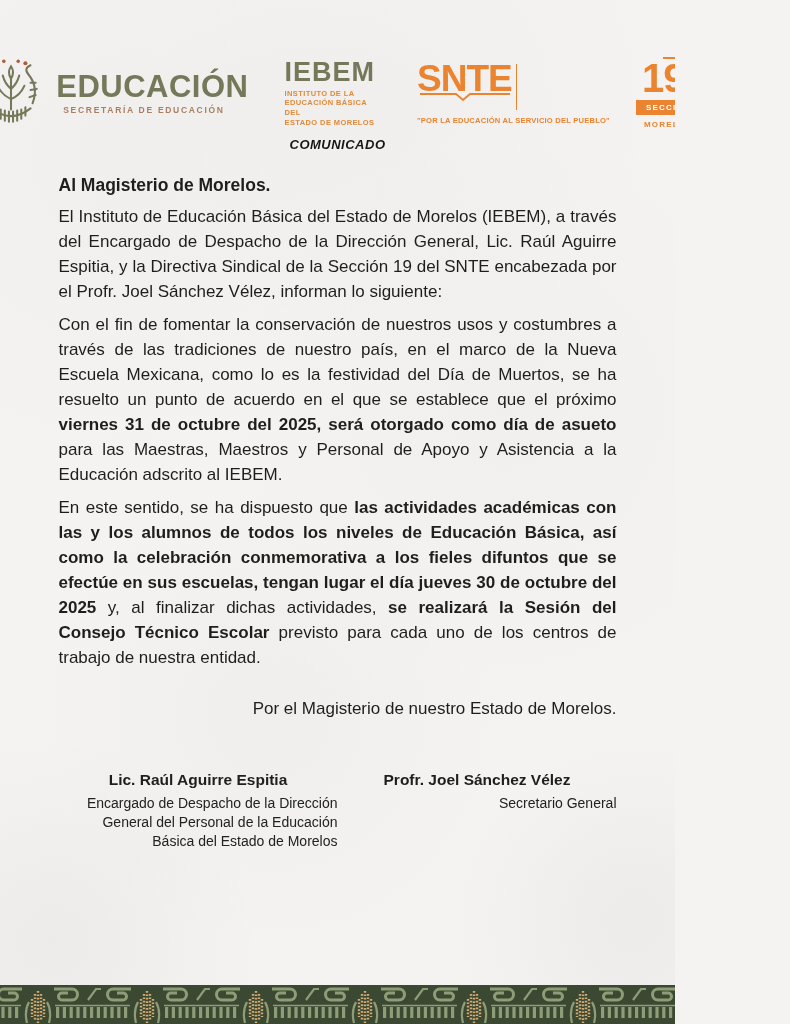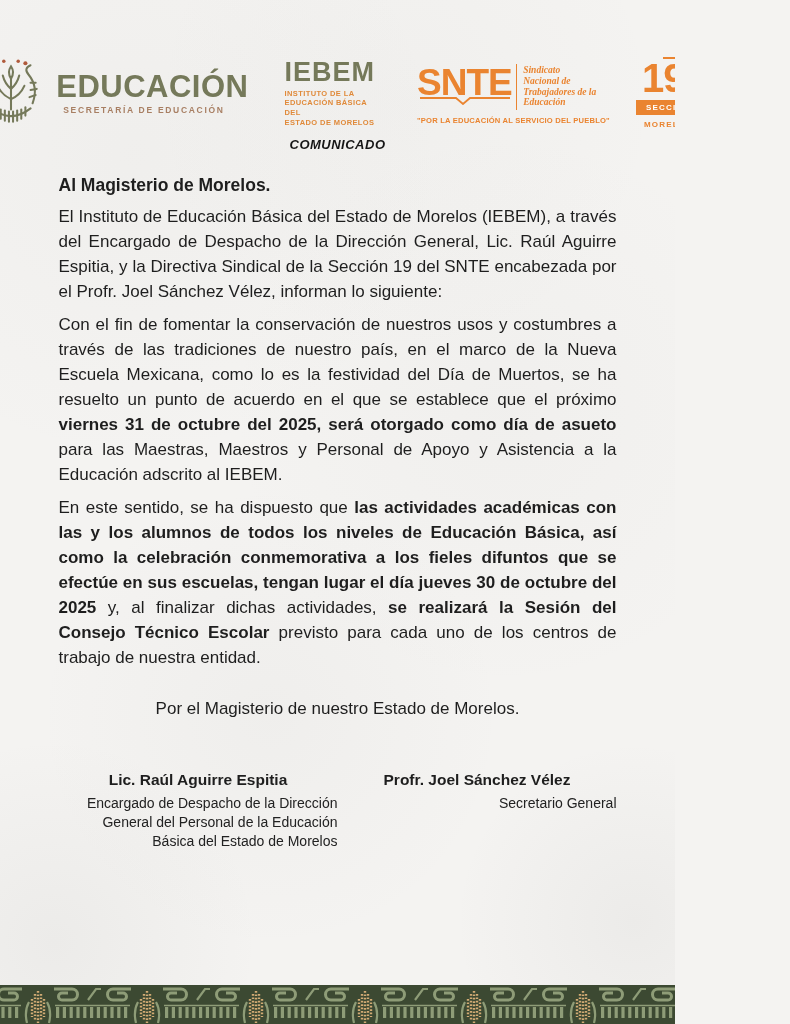--- a/index.html
+++ b/index.html
@@ -27,40 +27,40 @@
     display:flex;justify-content:center;align-items:center;
   }
   .emblem{width:74px;height:74px;flex:0 0 auto;}
   .edu-block{margin-left:8px;}
   .edu-word{font-size:31px;font-weight:bold;color:#75795a;letter-spacing:0.5px;line-height:1;}
   .edu-sub{font-size:8.5px;font-weight:bold;color:#a87f63;letter-spacing:1.7px;margin-top:3px;padding-left:7px;}
   .logo-div{width:2px;height:56px;background:#cf9a60;margin:0 16px 0 20px;}
   .iebem-word{font-size:27px;font-weight:bold;color:#75795a;letter-spacing:1px;line-height:1;}
   .iebem-sub{font-size:7.5px;font-weight:bold;color:#e08a3a;letter-spacing:0.4px;margin-top:3px;line-height:1.3;}
   .snte-block{margin-left:42px;}
-  .snte-top{display:flex;align-items:center;}
+  .snte-top{display:flex;align-items:flex-start;}
   .snte-word-wrap{position:relative;padding-bottom:6px;}
   .snte-word{font-size:37px;font-weight:bold;color:#ea8430;letter-spacing:-1px;line-height:0.9;}
   .snte-notch{position:absolute;left:2px;bottom:0;}
   .snte-vdiv{width:1.5px;height:46px;background:#ea8430;margin:2px 6px 0 4px;}
   .snte-name{font-family:"Liberation Serif", serif;font-style:italic;font-weight:600;font-size:9.5px;color:#ea8430;line-height:1.15;padding-top:2px;}
   .snte-motto{font-size:7.6px;font-weight:bold;color:#ea8430;letter-spacing:0.2px;margin-top:6px;white-space:nowrap;}
   .s19-block{margin-left:26px;display:flex;flex-direction:column;align-items:center;}
   .s19-num-box{position:relative;padding:2px 10px 0 0;}
   .s19-num{font-size:40px;font-weight:bold;color:#ea8430;line-height:0.95;letter-spacing:-1px;}
   .s19-frame{position:absolute;top:0;right:0;width:30px;height:46px;border-top:2.5px solid #ea8430;border-right:2.5px solid #ea8430;}
   .s19-label{background:#ea8430;color:#ffffff;font-size:8px;font-weight:bold;letter-spacing:1.2px;padding:3px 10px;margin-top:3px;}
   .s19-region{color:#ea8430;font-size:8px;font-weight:bold;letter-spacing:1.2px;margin-top:5px;}
   
   .doc-title{text-align:center;font-weight:bold;font-size:13px;letter-spacing:0.5px;margin-top:7px;color:#161616;font-style:italic;}
   .content{width:558px;margin:0 auto;}
   .salutation{font-weight:bold;font-size:17.5px;margin-top:23px;}
   .para{font-size:17px;line-height:25px;text-align:justify;margin:8px 0 0 0;}
   .para .b{font-weight:bold;}
-  .closing{font-size:17px;margin-top:29px;text-align:center;}
+  .closing{font-size:17px;margin-top:29px;text-align:right;}
   .sigs{display:flex;margin-top:52px;}
   .sig{flex:1;text-align:center;}
   .sig-name{font-weight:bold;font-size:15.5px;}
   .sig-role{font-size:14px;line-height:19px;margin-top:5px;color:#222;text-align:right;}
   
   .footer-band{position:absolute;left:0;bottom:0;width:790px;height:39px;line-height:0;}
 </style>
 </head>
 <body>
 
@@ -116,26 +116,20 @@
 
     <div class="snte-block">
       <div class="snte-top">
         <div class="snte-word-wrap">
           <div class="snte-word">SNTE</div>
           <svg class="snte-notch" width="92" height="8" viewBox="0 0 92 8">
             <path d="M1 1 h36 l7 6 7 -6 h40" stroke="#ea8430" stroke-width="1.8" fill="none"></path>
           </svg>
         </div>
         <div class="snte-vdiv"></div>
-        <div class="snte-name">
-            <div>Sindicato</div>
-            <div>Nacional de</div>
-            <div>Trabajadores de la</div>
-            <div>Educación</div>
-          </div>
       </div>
       <div class="snte-motto">"POR LA EDUCACIÓN AL SERVICIO DEL PUEBLO"</div>
     </div>
 
     <div class="s19-block">
       <div class="s19-num-box">
         <span class="s19-frame"></span>
         <span class="s19-num">19</span>
       </div>
       <div class="s19-label">SECCIÓN</div>

